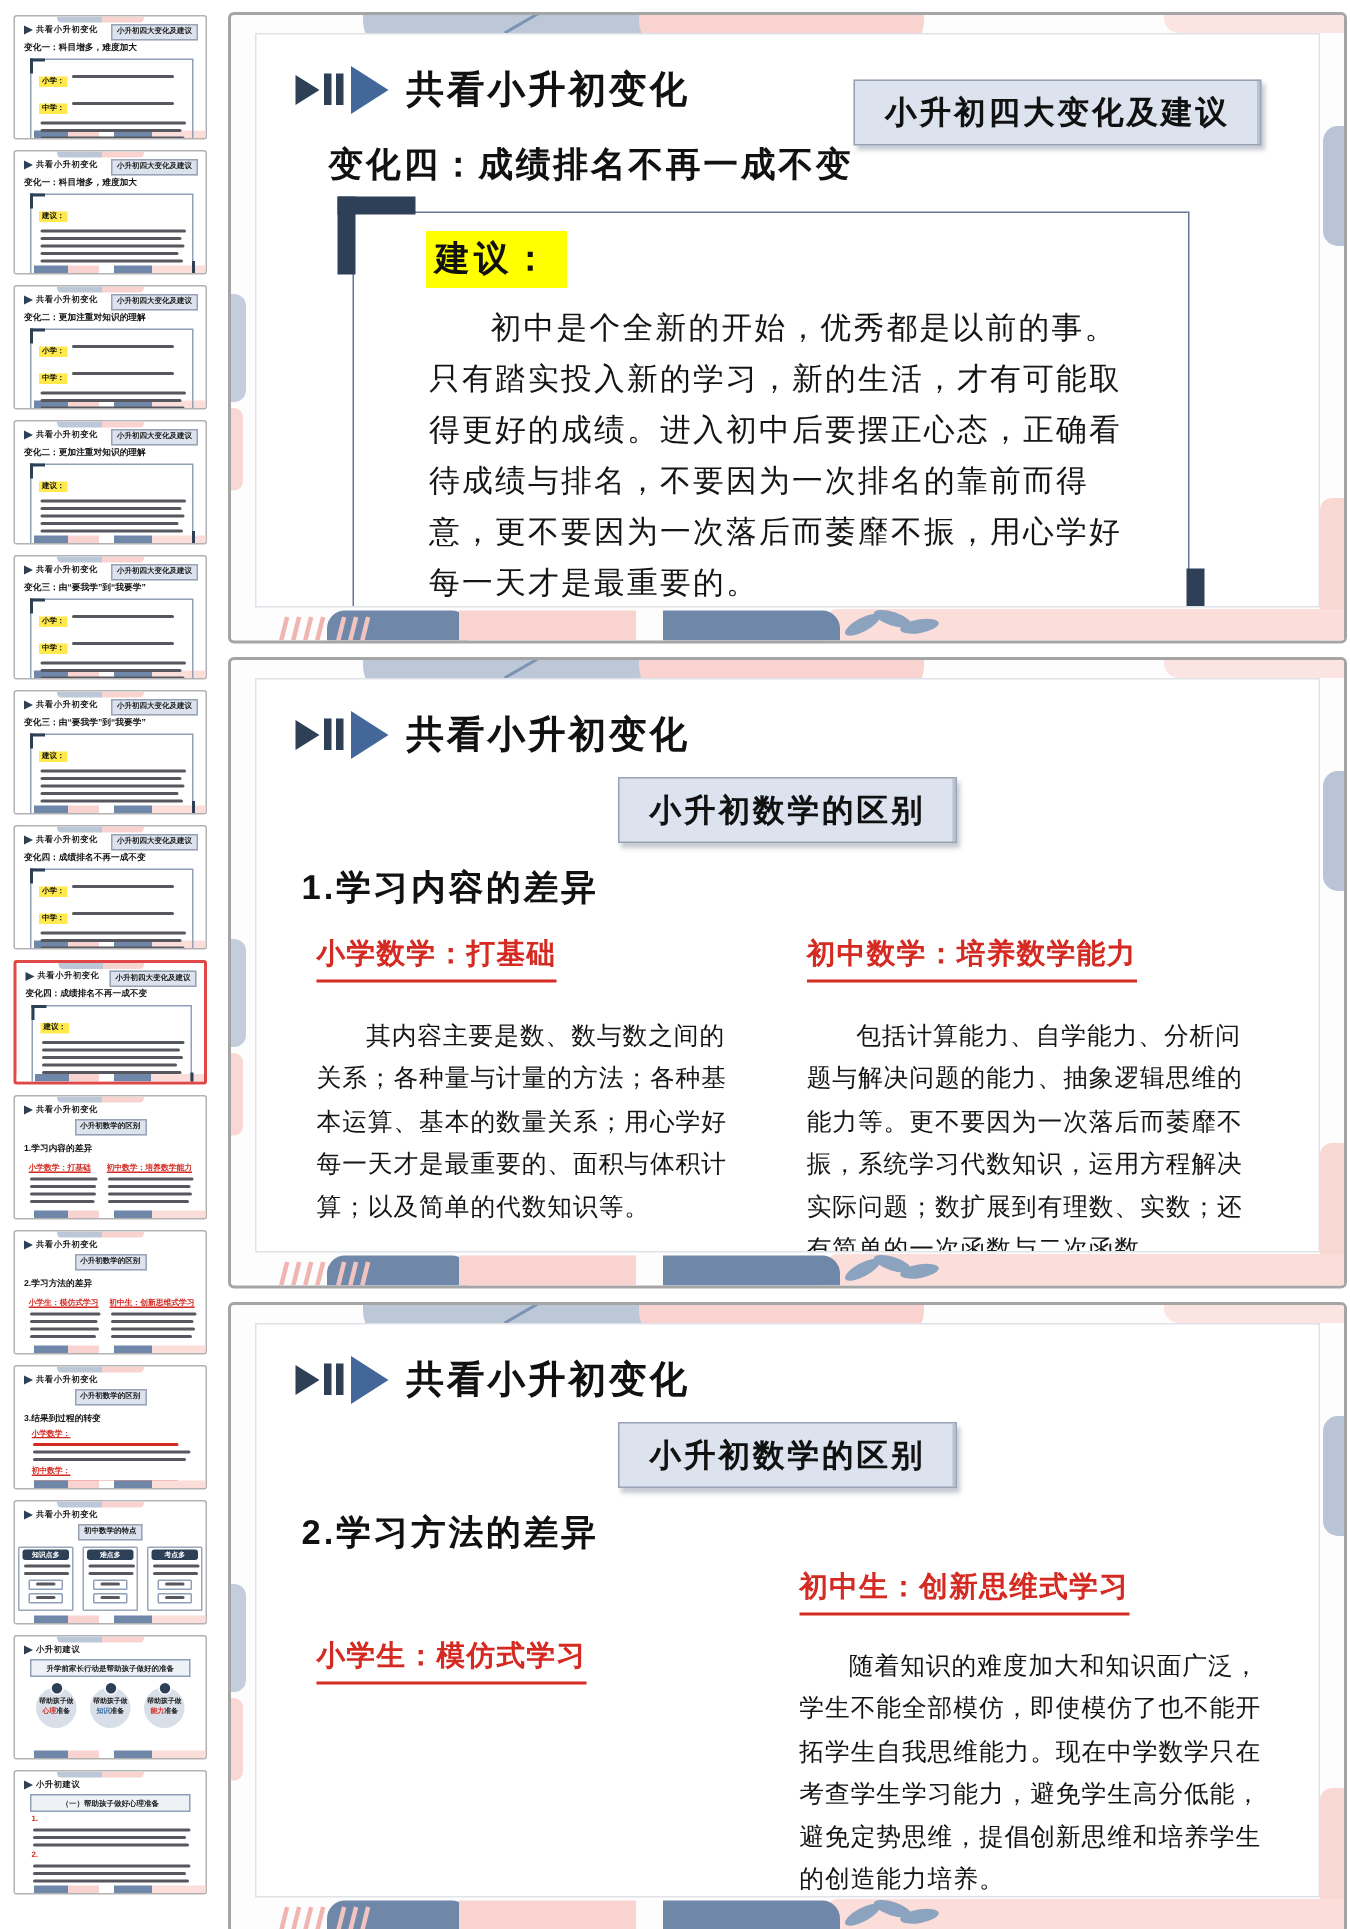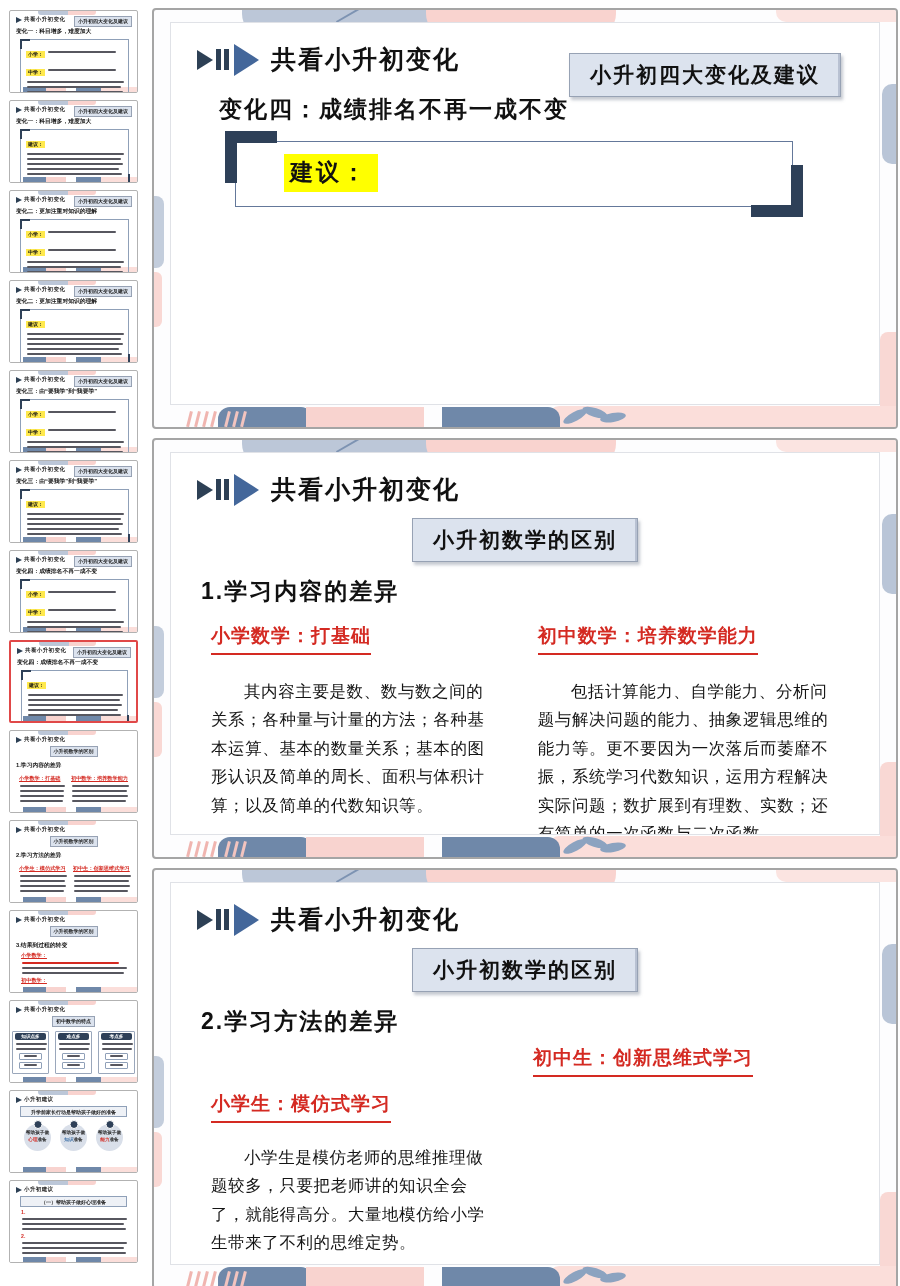--- a/index.html
+++ b/index.html
@@ -388,20 +388,21 @@
             <span class="p2"></span>
           </span>
         <span class="hd-title">共看小升初变化</span>
       </div>
       <div class="badge badge-right">小升初四大变化及建议</div>
       <div class="subtitle">变化四：成绩排名不再一成不变</div>
       <div class="sbox">
         <div class="br-tl"></div>
         <div class="br-br"></div>
         <div><span class="ylabel">建议：</span></div>
+        <p class="sbody">初中是个全新的开始，优秀都是以前的事。只有踏实投入新的学习，新的生活，才有可能取得更好的成绩。进入初中后要摆正心态，正确看待成绩与排名，不要因为一次排名的靠前而得意，更不要因为一次落后而萎靡不振，用心学好每一天才是最重要的。</p>
       </div>
     </div>
   <div class="d d-top-blue"></div>
       <div class="d d-top-stem"></div>
       <div class="d d-top-pink"></div>
       <div class="d d-top-dot"></div>
       <div class="d d-tr-pink"></div>
       <div class="d d-right-tab"></div>
       <div class="d d-br-pink"></div>
       <div class="d d-left-tab"></div>
@@ -431,21 +432,21 @@
             <span class="bar"></span>
             <span class="p2"></span>
           </span>
         <span class="hd-title">共看小升初变化</span>
       </div>
       <div class="badge badge-center">小升初数学的区别</div>
       <div class="num-title">1.学习内容的差异</div>
       <div class="cols">
         <div>
           <span class="col-head">小学数学：打基础</span>
-          <p class="col-text">其内容主要是数、数与数之间的关系；各种量与计量的方法；各种基本运算、基本的数量关系；基本的图形认识及简单的周长、面积与体积计算；以及简单的代数知识等。</p>
+          <p class="col-text">其内容主要是数、数与数之间的关系；各种量与计量的方法；各种基本运算、基本的数量关系；用心学好每一天才是最重要的、面积与体积计算；以及简单的代数知识等。</p>
         </div>
         <div>
           <span class="col-head">初中数学：培养数学能力</span>
           <p class="col-text">包括计算能力、自学能力、分析问题与解决问题的能力、抽象逻辑思维的能力等。更不要因为一次落后而萎靡不振，系统学习代数知识，运用方程解决实际问题；数扩展到有理数、实数；还有简单的一次函数与二次函数。</p>
         </div>
       </div>
     </div>
   <div class="d d-top-blue"></div>
       <div class="d d-top-stem"></div>
       <div class="d d-top-pink"></div>
@@ -480,24 +481,24 @@
             <span class="bar"></span>
             <span class="p2"></span>
           </span>
         <span class="hd-title">共看小升初变化</span>
       </div>
       <div class="badge badge-center">小升初数学的区别</div>
       <div class="num-title">2.学习方法的差异</div>
       <div class="cols3">
         <div class="pad-left-col">
           <span class="col-head">小学生：模仿式学习</span>
-          <p class="col-text">小学生是模仿老师的思维推理做题较多，只要把老师讲的知识全会了，就能得高分。大量地模仿给小学生带来了不利的思维定势。</p>
         </div>
         <div>
           <span class="col-head">初中生：创新思维式学习</span>
+          <p class="col-text">随着知识的难度加大和知识面广泛，学生不能全部模仿，即使模仿了也不能开拓学生自我思维能力。现在中学数学只在考查学生学习能力，避免学生高分低能，避免定势思维，提倡创新思维和培养学生的创造能力培养。</p>
         </div>
       </div>
     </div>
   <div class="d d-top-blue"></div>
       <div class="d d-top-stem"></div>
       <div class="d d-top-pink"></div>
       <div class="d d-top-dot"></div>
       <div class="d d-tr-pink"></div>
       <div class="d d-right-tab"></div>
       <div class="d d-br-pink"></div>

